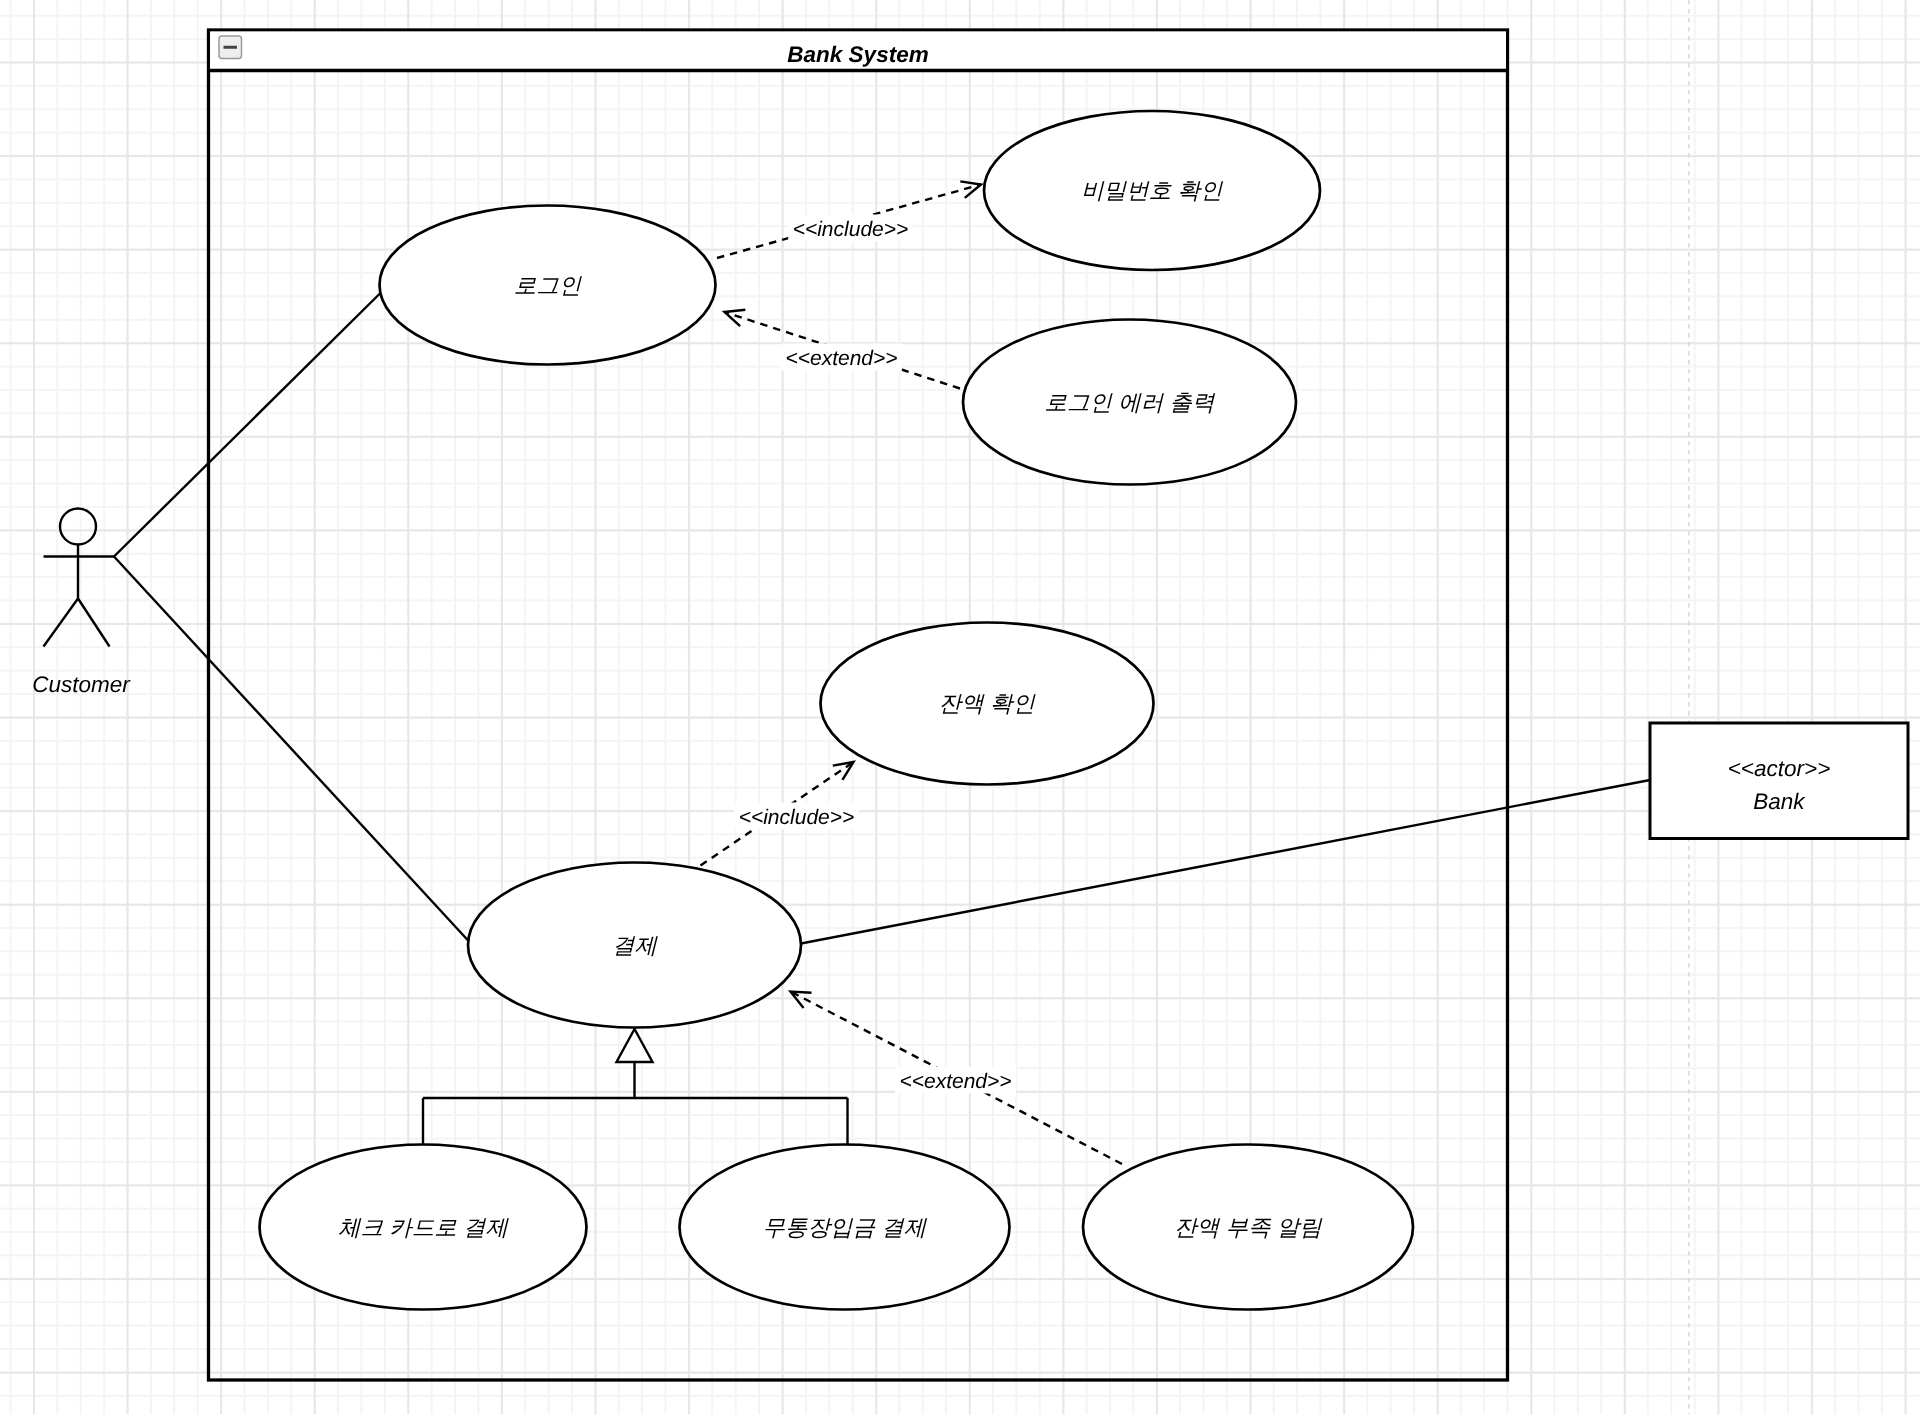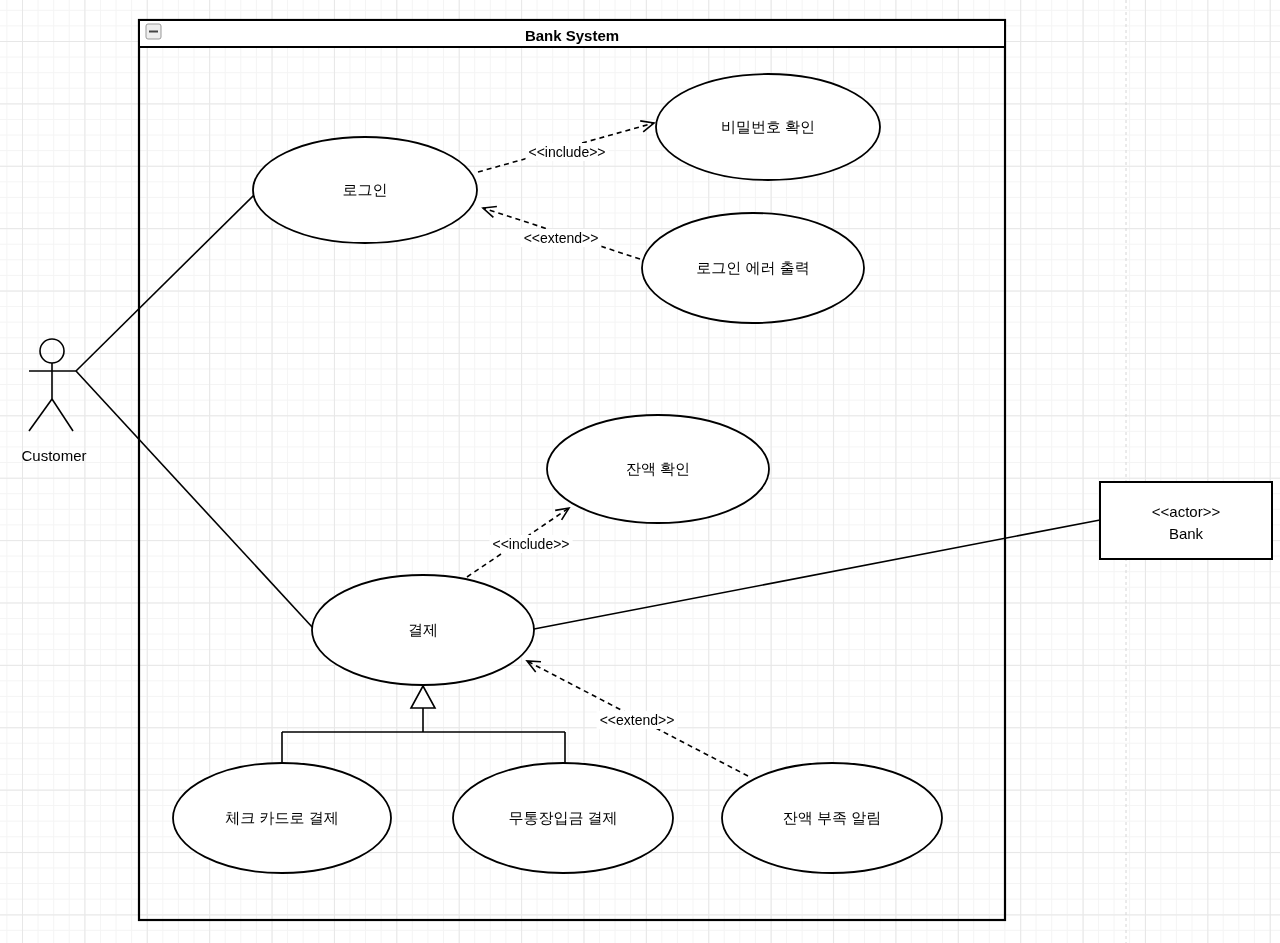--- a/index.html
+++ b/index.html
@@ -10,20 +10,21 @@
   #canvas {
     position: relative; width: 1280px; height: 943px;
     background-color: #ffffff;
     background-image:
       linear-gradient(to right, #e7e7e7 1px, transparent 1px),
       linear-gradient(to bottom, #e7e7e7 1px, transparent 1px),
       linear-gradient(to right, #f4f4f4 1px, transparent 1px),
       linear-gradient(to bottom, #f4f4f4 1px, transparent 1px);
     background-size: 62.4px 62.4px, 62.4px 62.4px, 15.6px 15.6px, 15.6px 15.6px;
     background-position: 22px 41px, 22px 41px, 6.4px 9.8px, 6.4px 9.8px;
+    font-style: italic;
   }
   svg { position: absolute; left: 0; top: 0; }
   text { font-family: "Liberation Sans", "DejaVu Sans", sans-serif; fill: #000000; }
   .uc-label   { font-size: 15px; }
   .edge-label { font-size: 14px; }
   .title-label { font-size: 15px; font-weight: bold; }
   .actor-label { font-size: 15px; }
 </style>
 </head>
 <body>

